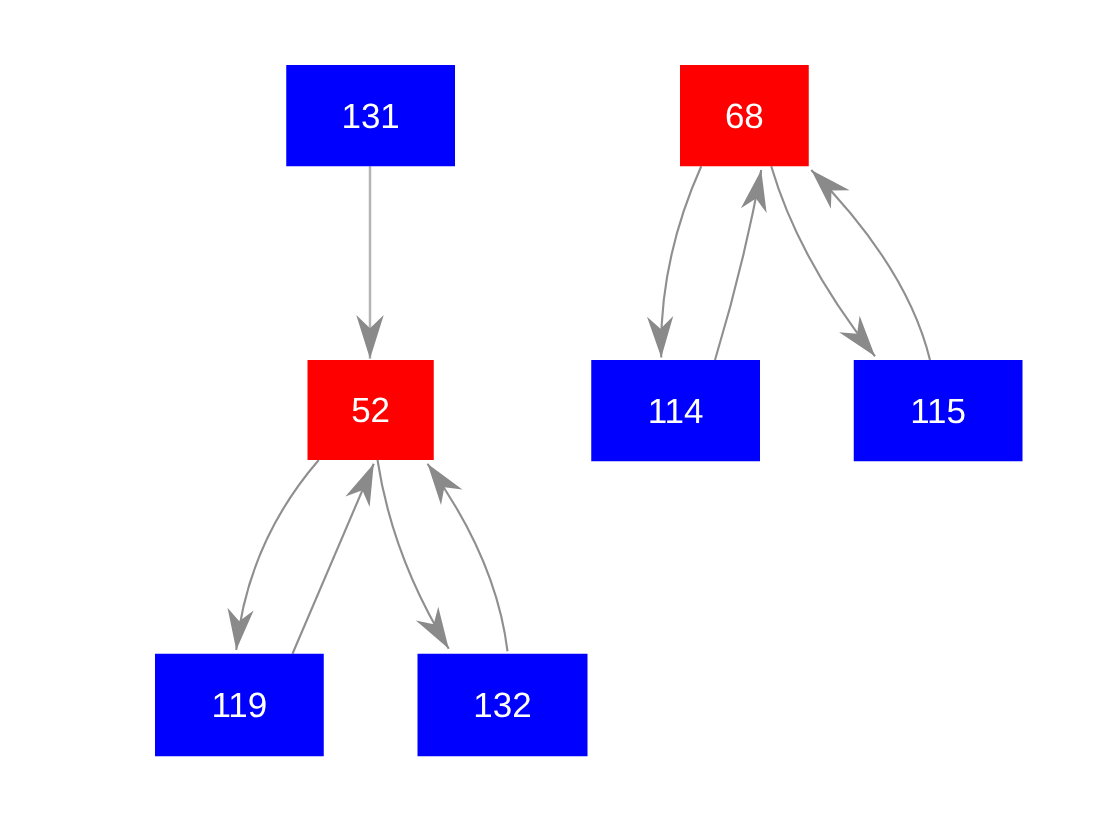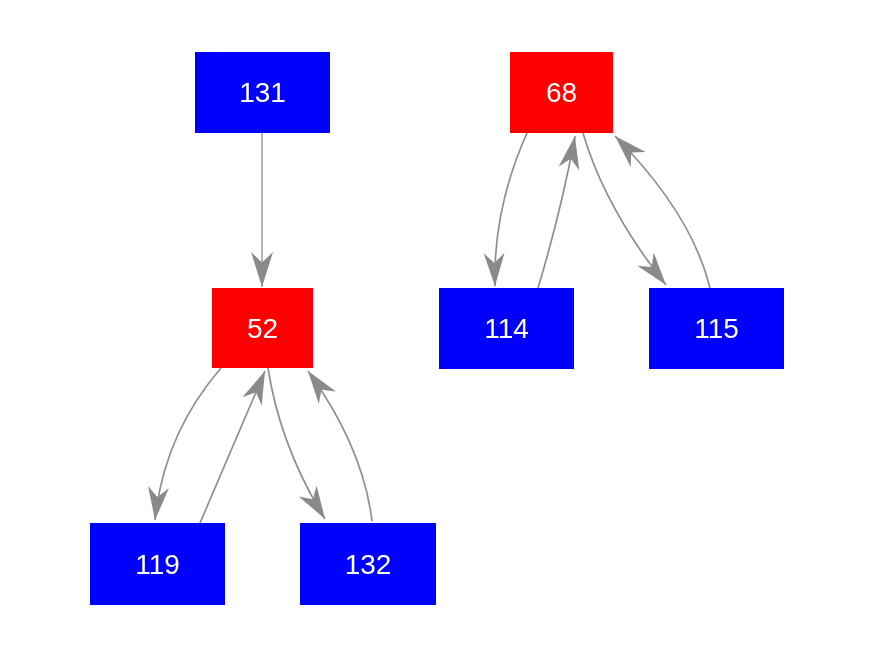--- a/index.html
+++ b/index.html
@@ -9,20 +9,21 @@
     width: 875px;
     height: 656px;
     overflow: hidden;
     font-family: "Liberation Sans", sans-serif;
   }
   #diagram-wrap {
     position: relative;
     width: 705px;
     height: 656px;
     background: #ffffff;
+    padding-left: 34px;
   }
   svg {
     display: block;
   }
   .node-label {
     font-family: "Liberation Sans", sans-serif;
     font-size: 28px;
     text-anchor: middle;
   }
   .edge-line {

